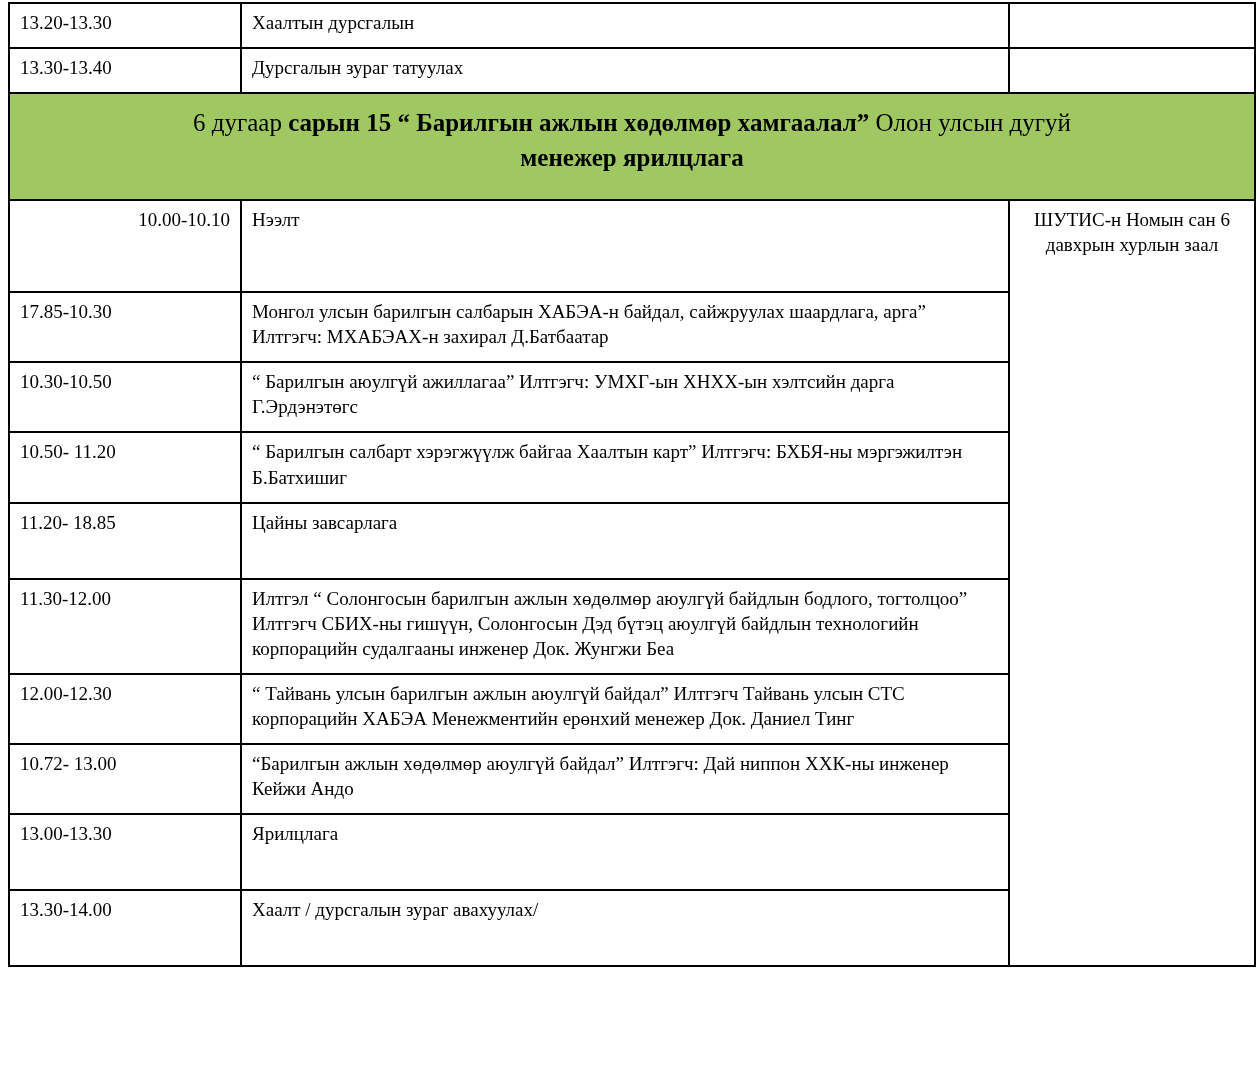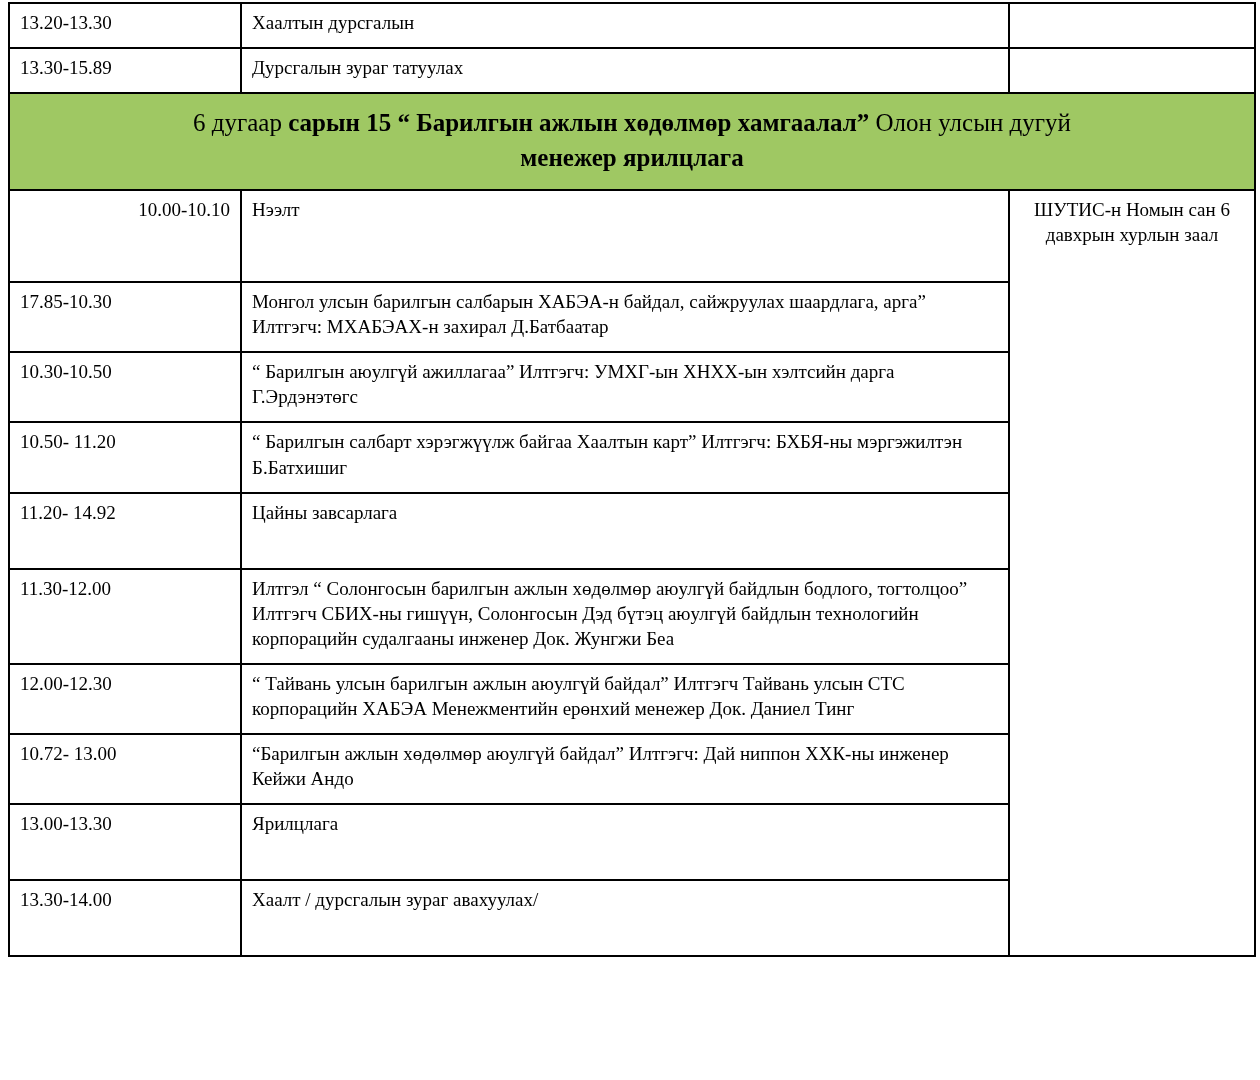--- a/index.html
+++ b/index.html
@@ -48,21 +48,21 @@
   td.venue-cell {
     text-align: center;
     vertical-align: middle;
     font-size: 25px;
     line-height: 1.42;
     padding: 6px 14px;
   }
   tr.section-row td {
     background: #9fc863;
     text-align: center;
-    padding: 12px 18px 14px 18px;
+    padding: 12px 18px 24px 18px;
     font-size: 25px;
     line-height: 1.38;
   }
   .sec-bold {
     font-weight: bold;
   }
   .sec-normal {
     font-weight: normal;
   }
   .tall-1 { height: 72px; text-align: right; }
@@ -78,21 +78,21 @@
       <col class="desc-col">
       <col class="venue-col">
     </colgroup>
     <tbody>
       <tr>
         <td class="time-cell">13.20-13.30</td>
         <td class="desc-cell">Хаалтын дурсгалын</td>
         <td class="venue-cell"></td>
       </tr>
       <tr>
-        <td class="time-cell">13.30-15.89</td>
+        <td class="time-cell">13.30-13.40</td>
         <td class="desc-cell">Дурсгалын зураг татуулах</td>
         <td class="venue-cell"></td>
       </tr>
 
       <tr class="section-row">
         <td colspan="3"><span class="sec-normal">6 дугаар </span><span class="sec-bold">сарын 15 “ Барилгын ажлын хөдөлмөр хамгаалал”</span><span class="sec-normal"> Олон улсын дугуй</span><br><span class="sec-bold">менежер ярилцлага</span></td>
       </tr>
 
       <tr>
         <td class="time-cell tall-1">10.00-10.10</td>
@@ -105,21 +105,21 @@
       </tr>
       <tr>
         <td class="time-cell">10.30-10.50</td>
         <td class="desc-cell">“ Барилгын аюулгүй ажиллагаа” Илтгэгч: УМХГ-ын ХНХХ-ын хэлтсийн дарга Г.Эрдэнэтөгс</td>
       </tr>
       <tr>
         <td class="time-cell">10.50- 11.20</td>
         <td class="desc-cell">“ Барилгын салбарт хэрэгжүүлж байгаа Хаалтын карт” Илтгэгч: БХБЯ-ны мэргэжилтэн Б.Батхишиг</td>
       </tr>
       <tr>
-        <td class="time-cell tall-2">11.20- 14.92</td>
+        <td class="time-cell tall-2">11.20- 18.85</td>
         <td class="desc-cell">Цайны завсарлага</td>
       </tr>
       <tr>
         <td class="time-cell">11.30-12.00</td>
         <td class="desc-cell">Илтгэл “ Солонгосын барилгын ажлын хөдөлмөр аюулгүй байдлын бодлого, тогтолцоо” Илтгэгч СБИХ-ны гишүүн, Солонгосын Дэд бүтэц аюулгүй байдлын технологийн корпорацийн судалгааны инженер Док. Жунгжи Беа</td>
       </tr>
       <tr>
         <td class="time-cell">12.00-12.30</td>
         <td class="desc-cell">“ Тайвань улсын барилгын ажлын аюулгүй байдал” Илтгэгч Тайвань улсын СТС корпорацийн ХАБЭА Менежментийн ерөнхий менежер Док. Даниел Тинг</td>
       </tr>

